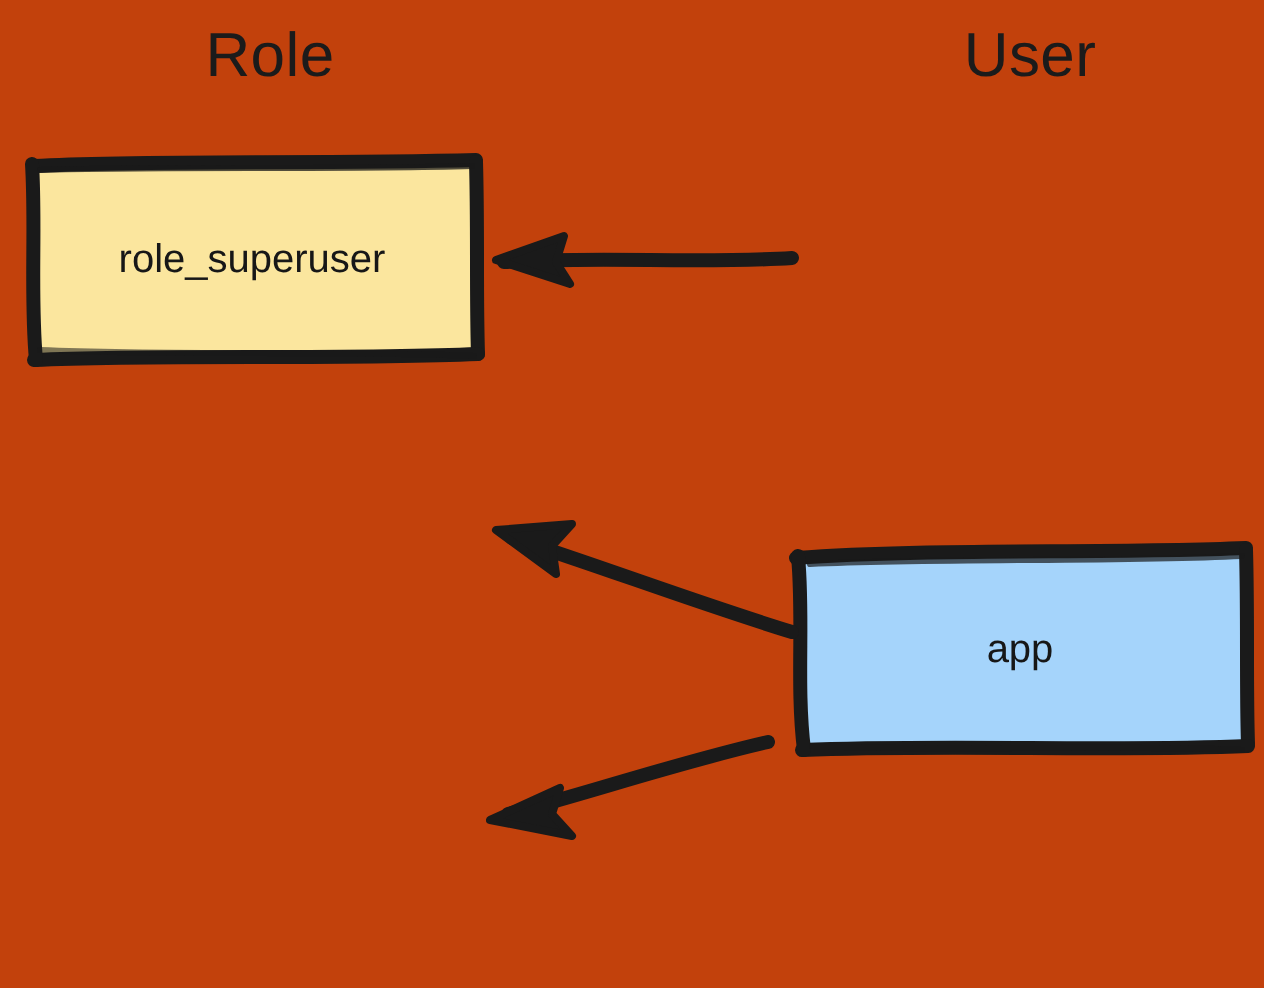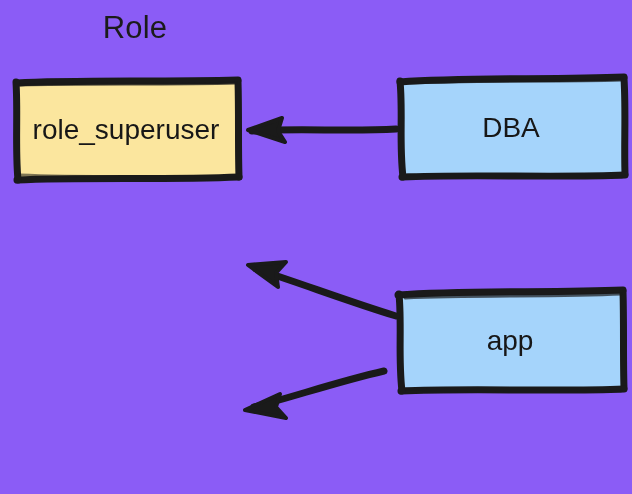--- a/index.html
+++ b/index.html
@@ -4,21 +4,21 @@
 <style>
   html, body {
     margin: 0;
     padding: 0;
     background: #ffffff;
   }
   #canvas {
     position: relative;
     width: 632px;
     height: 494px;
-    background: #8b5cf6;
+    background: #c2410c;
     overflow: hidden;
     font-family: "Liberation Sans", sans-serif;
   }
   .col-header {
     position: absolute;
     font-size: 31px;
     color: #1b1b1b;
     letter-spacing: 0.2px;
     white-space: nowrap;
     text-align: center;
@@ -37,79 +37,68 @@
   }
   .node-label {
     position: absolute;
     left: 0;
     top: 0;
     width: 100%;
     height: 100%;
     display: flex;
     align-items: center;
     justify-content: center;
-    font-size: 28px;
+    font-size: 20px;
     color: #171717;
     white-space: nowrap;
     pointer-events: none;
   }
 
   #node-role-superuser { left: 10px;  top: 76px;  width: 232px; height: 108px; }
   #node-role-migration { left: 8px;   top: 226px; width: 234px; height: 110px; }
   #node-role-rw        { left: 4px;   top: 381px; width: 234px; height: 108px; }
   #node-dba            { left: 394px; top: 74px;  width: 234px; height: 108px; }
-  #node-app            { left: 392px; top: 286px; width: 236px; height: 110px; }
+  #node-app            { left: 392px; top: 270px; width: 236px; height: 110px; }
 
   #node-role-superuser .node-label { padding-right: 6px; }
   #node-role-migration .node-label { padding-right: 6px; }
 
   #edges {
     position: absolute;
     left: 0;
     top: 0;
     width: 632px;
     height: 494px;
     overflow: visible;
   }
 </style>
 </head>
 <body>
 
 <div id="canvas">
 
   <div class="col-header" id="header-role">Role</div>
 
+  <div class="col-header" id="header-user">User</div>
 
   <div class="node" id="node-role-superuser">
     <svg width="232" height="108" viewBox="0 0 232 108">
       <path d="M8,7 L228,5 L229,100 L7,103 Z" fill="#fbe69e" stroke="none"></path>
       <path d="M7,7 C60,4 150,6 228,4" fill="none" stroke="#1a1a1a" stroke-width="7" stroke-linecap="round"></path>
       <path d="M228,5 C229,40 228,70 229,101" fill="none" stroke="#1a1a1a" stroke-width="7" stroke-linecap="round"></path>
       <path d="M229,101 C160,104 70,101 7,104" fill="none" stroke="#1a1a1a" stroke-width="7" stroke-linecap="round"></path>
       <path d="M8,104 C5,72 8,38 6,6" fill="none" stroke="#1a1a1a" stroke-width="7" stroke-linecap="round"></path>
       <path d="M10,9 C70,7 160,9 226,7" fill="none" stroke="#1a1a1a" stroke-width="3" stroke-linecap="round" opacity="0.75"></path>
       <path d="M10,99 C80,102 160,99 227,102" fill="none" stroke="#1a1a1a" stroke-width="3" stroke-linecap="round" opacity="0.55"></path>
     </svg>
     <div class="node-label">role_superuser</div>
   </div>
 
 
 
-  <div class="node" id="node-dba">
-    <svg width="234" height="108" viewBox="0 0 234 108">
-      <path d="M8,6 L229,4 L230,99 L8,102 Z" fill="#a5d4fb" stroke="none"></path>
-      <path d="M6,8 C70,3 160,6 230,3" fill="none" stroke="#1a1a1a" stroke-width="7" stroke-linecap="round"></path>
-      <path d="M230,4 C232,38 230,68 231,100" fill="none" stroke="#1a1a1a" stroke-width="7" stroke-linecap="round"></path>
-      <path d="M231,101 C165,104 75,100 8,103" fill="none" stroke="#1a1a1a" stroke-width="7" stroke-linecap="round"></path>
-      <path d="M9,103 C5,70 9,38 6,7" fill="none" stroke="#1a1a1a" stroke-width="7" stroke-linecap="round"></path>
-      <path d="M12,9 C80,6 162,8 228,6" fill="none" stroke="#1a1a1a" stroke-width="3" stroke-linecap="round" opacity="0.7"></path>
-      <path d="M14,101 C85,104 165,100 228,103" fill="none" stroke="#1a1a1a" stroke-width="3" stroke-linecap="round" opacity="0.55"></path>
-    </svg>
-    <div class="node-label">DBA</div>
-  </div>
 
   <div class="node" id="node-app">
     <svg width="236" height="110" viewBox="0 0 236 110">
       <path d="M8,8 L230,5 L231,101 L9,104 Z" fill="#a5d4fb" stroke="none"></path>
       <path d="M6,9 C72,4 160,7 231,4" fill="none" stroke="#1a1a1a" stroke-width="7" stroke-linecap="round"></path>
       <path d="M231,5 C232,40 231,72 232,102" fill="none" stroke="#1a1a1a" stroke-width="7" stroke-linecap="round"></path>
       <path d="M232,103 C168,106 78,102 9,105" fill="none" stroke="#1a1a1a" stroke-width="7" stroke-linecap="round"></path>
       <path d="M10,105 C6,72 10,40 7,8" fill="none" stroke="#1a1a1a" stroke-width="7" stroke-linecap="round"></path>
       <path d="M13,12 C82,9 165,11 229,8" fill="none" stroke="#1a1a1a" stroke-width="3" stroke-linecap="round" opacity="0.7"></path>
       <path d="M14,103 C88,106 168,102 229,105" fill="none" stroke="#1a1a1a" stroke-width="3" stroke-linecap="round" opacity="0.55"></path>

